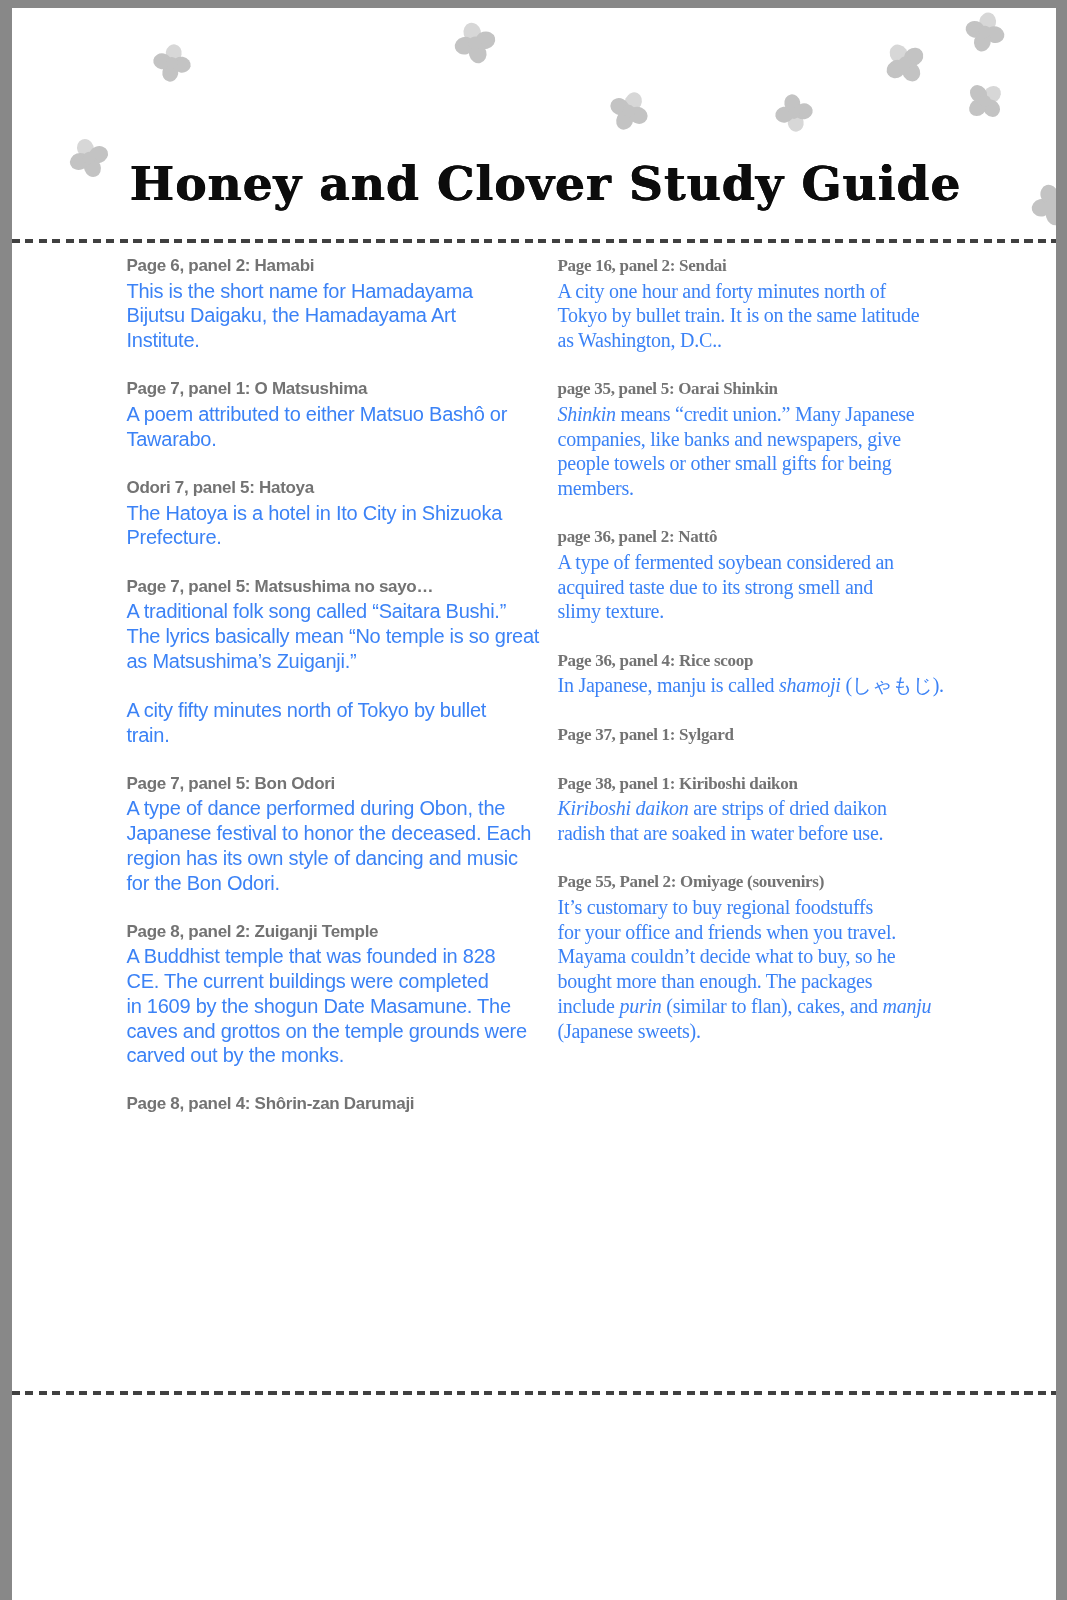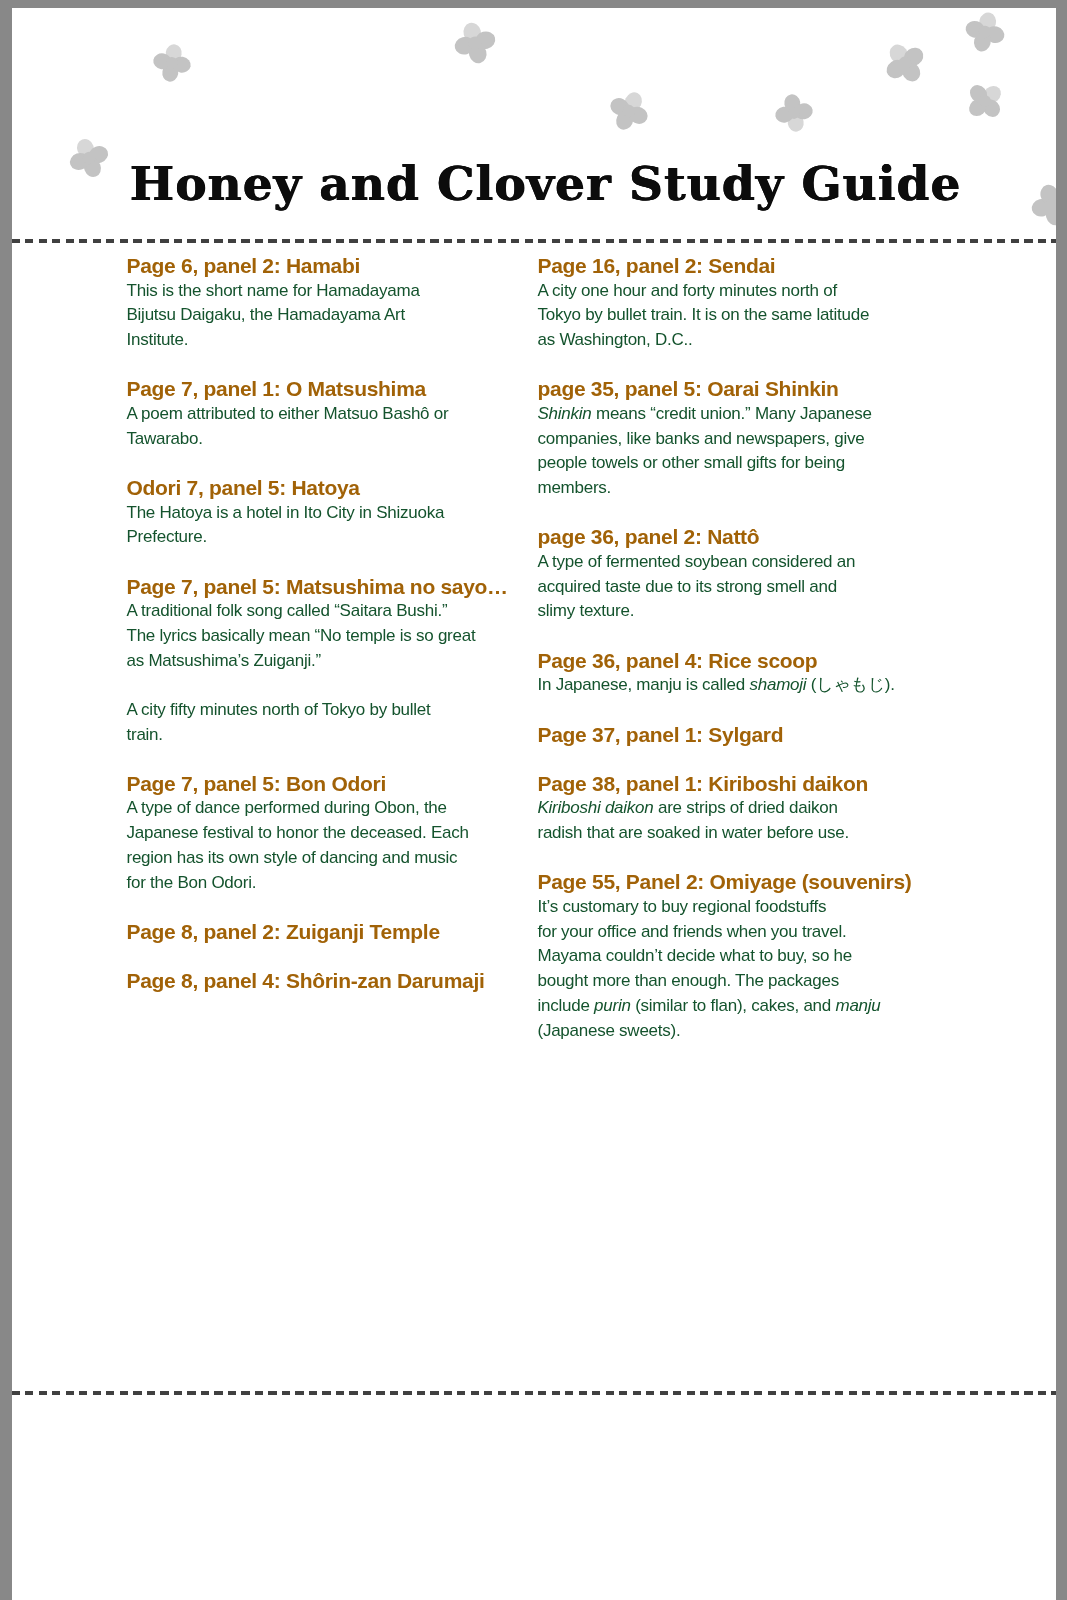--- a/index.html
+++ b/index.html
@@ -38,37 +38,37 @@
     height: 4px;
     background: repeating-linear-gradient(90deg, #404040 0px, #404040 8px, transparent 8px, transparent 13.5px);
   }
   .divider-top { top: 231px; }
   .divider-bottom { top: 1383px; }
   .col {
     position: absolute;
     top: 246px;
   }
   .col-left  { left: 115px; width: 440px; }
-  .col-right { left: 526px; width: 440px; }
+  .col-right { left: 546px; width: 440px; font-family: Liberation Serif, serif; }
   .entry { margin: 0 0 24.5px 0; }
   .entry-heading {
     margin: 0;
-    font-size: 21px;
+    font-size: 17px;
     font-weight: bold;
     line-height: 24.7px;
     letter-spacing: -0.3px;
-    color: #a16207;
+    color: #737373;
     white-space: pre;
   }
   .entry-body {
     margin: 0;
-    font-size: 17px;
+    font-size: 20px;
     line-height: 24.7px;
     letter-spacing: -0.25px;
-    color: #14532d;
+    color: #3b82f6;
     white-space: pre;
   }
   .entry-body i { font-style: italic; }
 </style>
 </head>
 <body>
 
 <div class="page">
 
   <div id="clover-layer">
@@ -176,20 +176,25 @@
   <section class="entry">
     <h3 class="entry-heading">Page 7, panel 5: Bon Odori</h3>
     <p class="entry-body"><span>A type of dance performed during Obon, the
 Japanese festival to honor the deceased. Each
 region has its own style of dancing and music
 for the Bon Odori.</span></p>
   </section>
 
   <section class="entry">
     <h3 class="entry-heading">Page 8, panel 2: Zuiganji Temple</h3>
+    <p class="entry-body"><span>A Buddhist temple that was founded in 828
+CE. The current buildings were completed
+in 1609 by the shogun Date Masamune. The
+caves and grottos on the temple grounds were
+carved out by the monks.</span></p>
   </section>
 
   <section class="entry">
     <h3 class="entry-heading">Page 8, panel 4: Shôrin-zan Darumaji</h3>
   </section>
 </div>
   <div class="col col-right" id="col-right">
   <section class="entry">
     <h3 class="entry-heading">Page 16, panel 2: Sendai</h3>
     <p class="entry-body"><span>A city one hour and forty minutes north of

